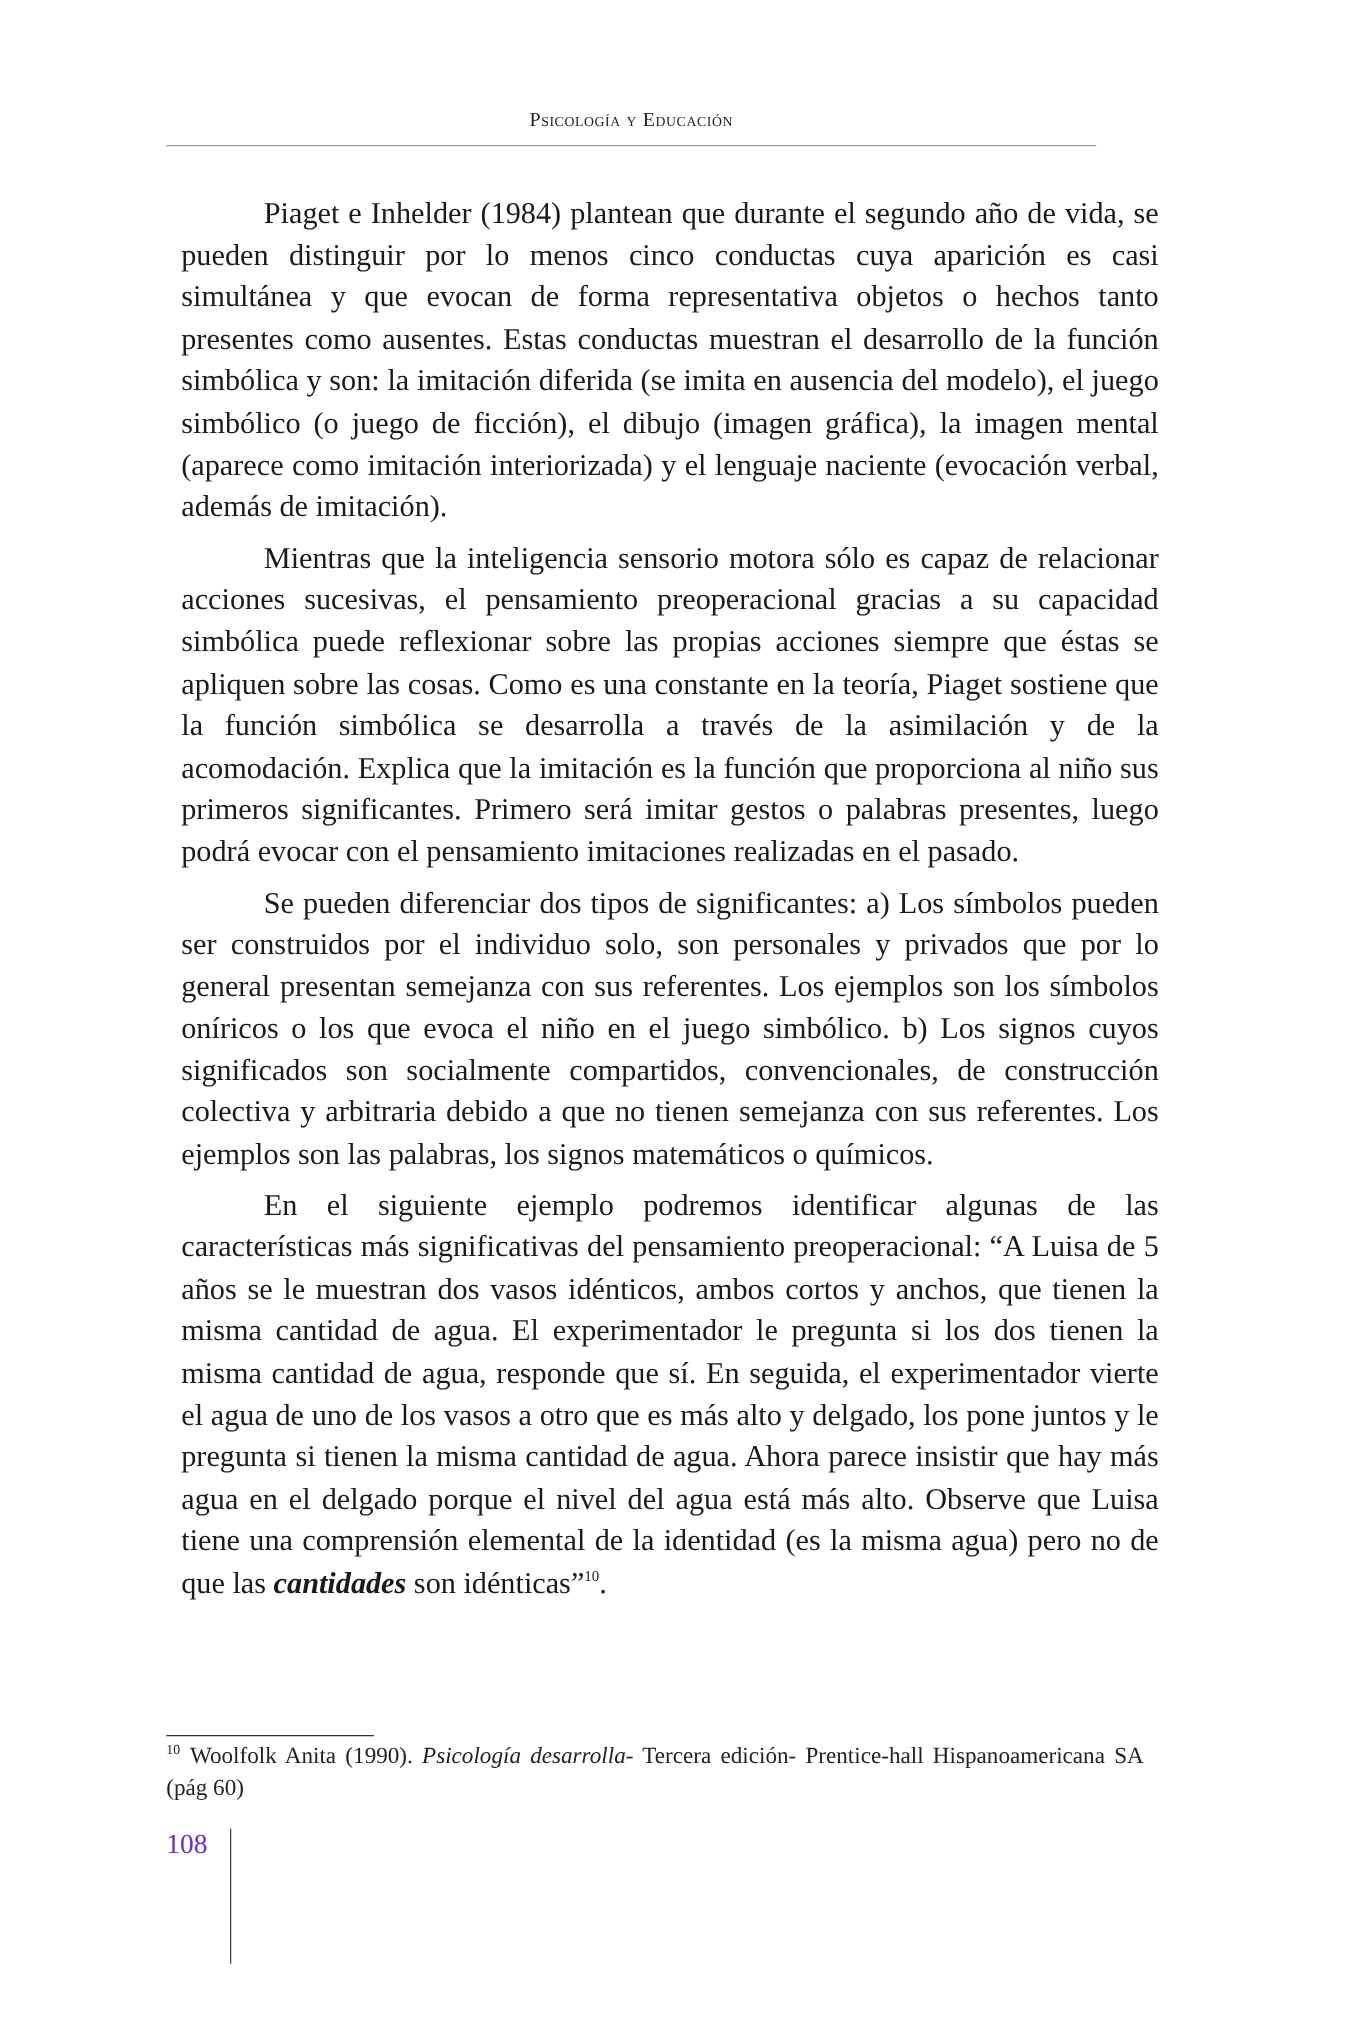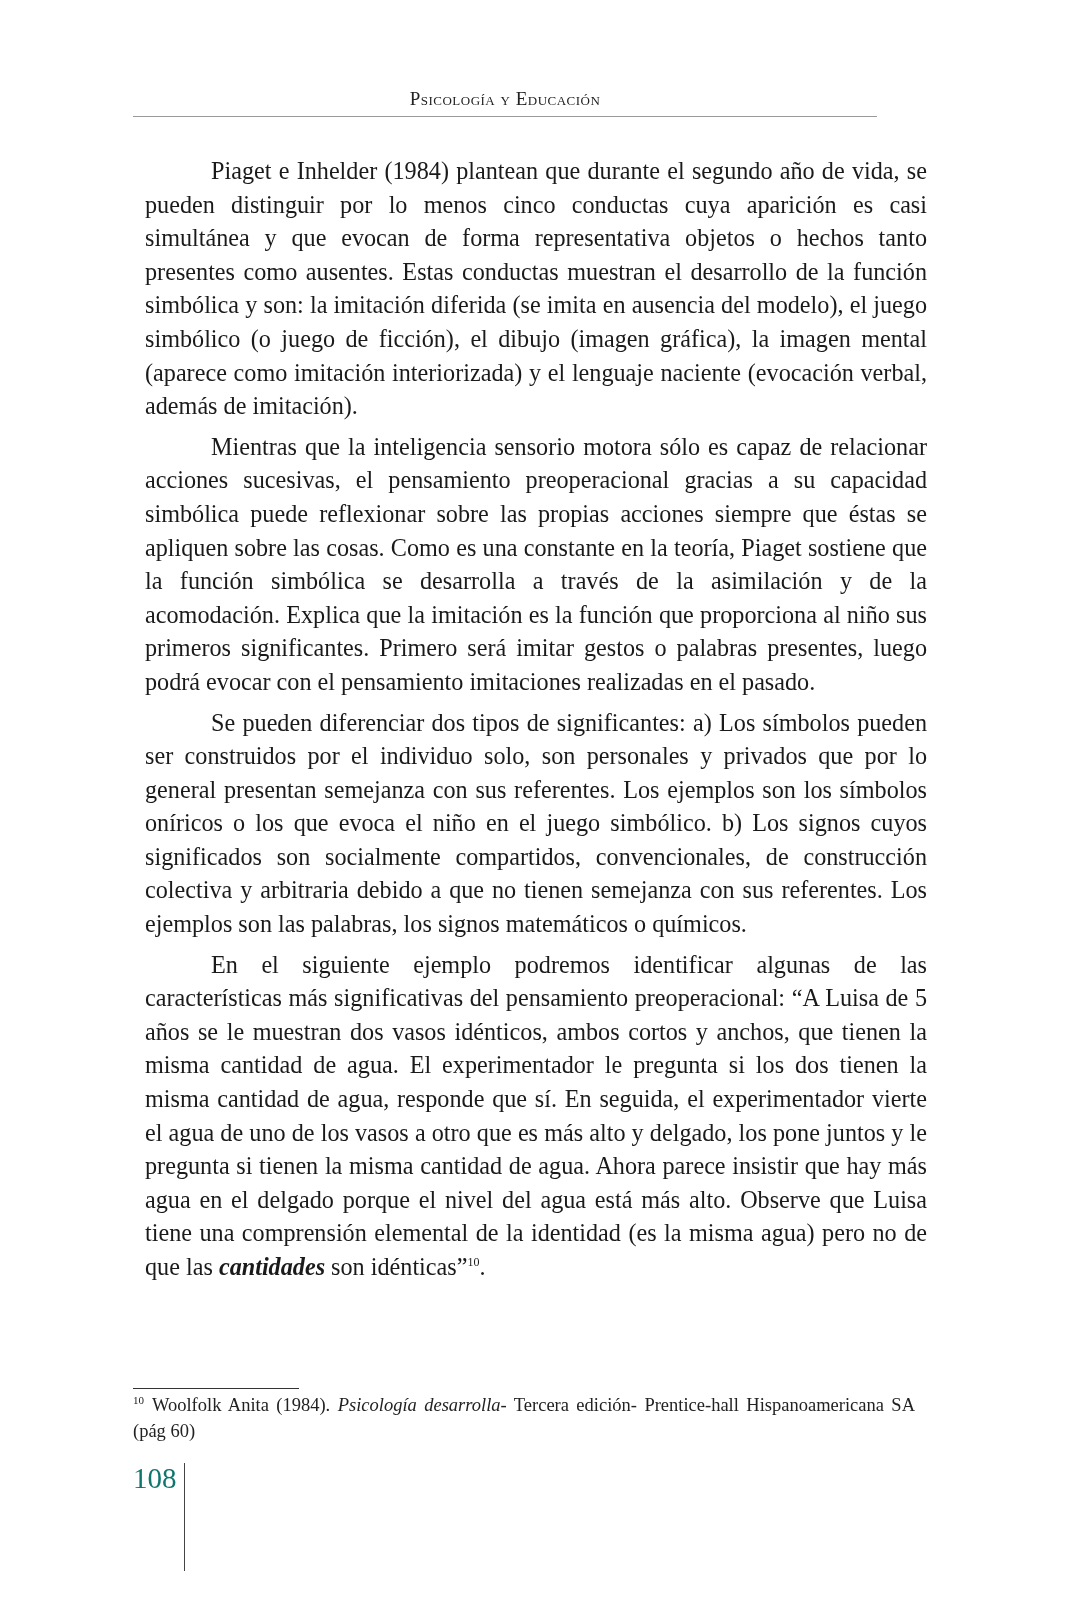--- a/index.html
+++ b/index.html
@@ -14,21 +14,21 @@
       overflow: hidden;
       font-family: "Liberation Serif", "DejaVu Serif", serif;
       color: #1a1a1a;
     }
     .running-header {
       position: absolute;
       top: 88px;
       left: 133px;
       width: 744px;
       text-align: center;
-      font-size: 19px;
+      font-size: 16px;
       letter-spacing: 0.5px;
       font-variant: small-caps;
       color: #222;
       font-family: Liberation Serif, serif;
     }
     .header-rule {
       position: absolute;
       top: 116px;
       left: 133px;
       width: 744px;
@@ -80,22 +80,22 @@
     .footnote .fn-marker {
       font-size: 11px;
       vertical-align: super;
       line-height: 0;
       margin-right: 8px;
     }
     .page-number {
       position: absolute;
       top: 1462px;
       left: 133px;
-      font-size: 29px;
-      color: #0f766e;
+      font-size: 22px;
+      color: #6d28d9;
     }
     .page-rule {
       position: absolute;
       top: 1463px;
       left: 184px;
       width: 1px;
       height: 108px;
       background: #444;
     }
   </style>
@@ -106,16 +106,16 @@
 <div class="header-rule"></div>
 
 <div class="body-text">
   <p class="paragraph">Piaget e Inhelder (1984) plantean que durante el segundo año de vida, se pueden distinguir por lo menos cinco conductas cuya aparición es casi simultánea y que evocan de forma representativa objetos o hechos tanto presentes como ausentes. Estas conductas muestran el desarrollo de la función simbólica y son: la imitación diferida (se imita en ausencia del modelo), el juego simbólico (o juego de ficción), el dibujo (imagen gráfica), la imagen mental (aparece como imitación interiorizada) y el lenguaje naciente (evocación verbal, además de imitación).</p>
   <p class="paragraph">Mientras que la inteligencia sensorio motora sólo es capaz de relacionar acciones sucesivas, el pensamiento preoperacional gracias a su capacidad simbólica puede reflexionar sobre las propias acciones siempre que éstas se apliquen sobre las cosas. Como es una constante en la teoría, Piaget sostiene que la función simbólica se desarrolla a través de la asimilación y de la acomodación. Explica que la imitación es la función que proporciona al niño sus primeros significantes. Primero será imitar gestos o palabras presentes, luego podrá evocar con el pensamiento imitaciones realizadas en el pasado.</p>
   <p class="paragraph">Se pueden diferenciar dos tipos de significantes: a) Los símbolos pueden ser construidos por el individuo solo, son personales y privados que por lo general presentan semejanza con sus referentes. Los ejemplos son los símbolos oníricos o los que evoca el niño en el juego simbólico. b) Los signos cuyos significados son socialmente compartidos, convencionales, de construcción colectiva y arbitraria debido a que no tienen semejanza con sus referentes. Los ejemplos son las palabras, los signos matemáticos o químicos.</p>
   <p class="paragraph"><span>En el siguiente ejemplo podremos identificar algunas de las características más significativas del pensamiento preoperacional: “A Luisa de 5 años se le muestran dos vasos idénticos, ambos cortos y anchos, que tienen la misma cantidad de agua. El experimentador le pregunta si los dos tienen la misma cantidad de agua, responde que sí. En seguida, el experimentador vierte el agua de uno de los vasos a otro que es más alto y delgado, los pone juntos y le pregunta si tienen la misma cantidad de agua. Ahora parece insistir que hay más agua en el delgado porque el nivel del agua está más alto. Observe que Luisa tiene una comprensión elemental de la identidad (es la misma agua) pero no de que las </span><em>cantidades</em><span> son idénticas”</span><sup>10</sup><span>.</span></p>
 </div>
 
 <div class="footnote-rule"></div>
-<div class="footnote"><span class="fn-marker">10</span><span>Woolfolk Anita (1984). </span><em>Psicología desarrolla</em><span>- Tercera edición- Prentice-hall Hispanoamericana SA (pág 60)</span></div>
+<div class="footnote"><span class="fn-marker">10</span><span>Woolfolk Anita (1990). </span><em>Psicología desarrolla</em><span>- Tercera edición- Prentice-hall Hispanoamericana SA (pág 60)</span></div>
 
 <div class="page-number">108</div>
 <div class="page-rule"></div>
 
 </body></html>

